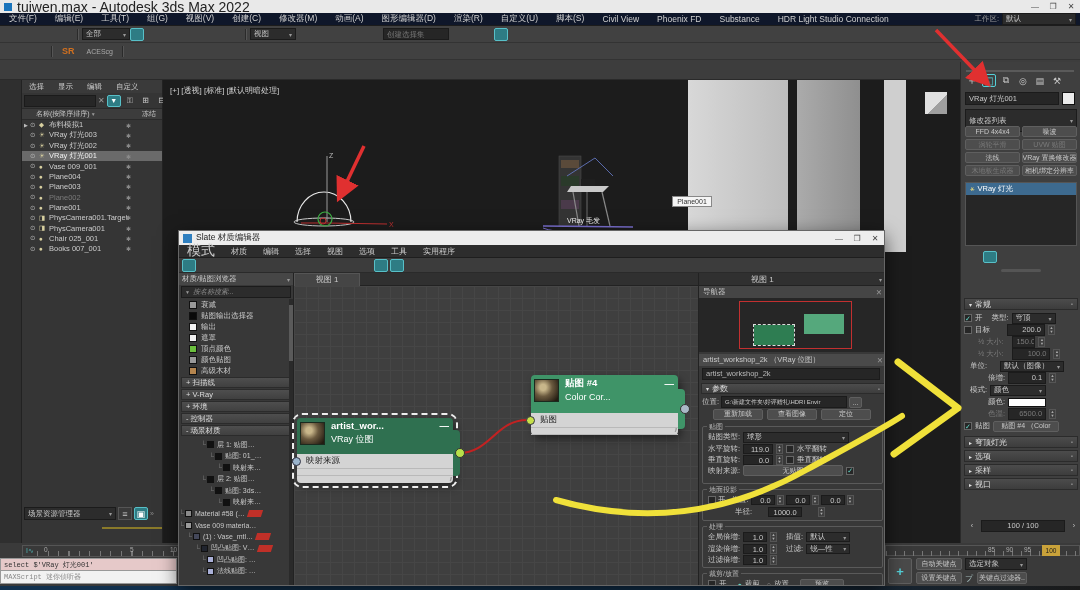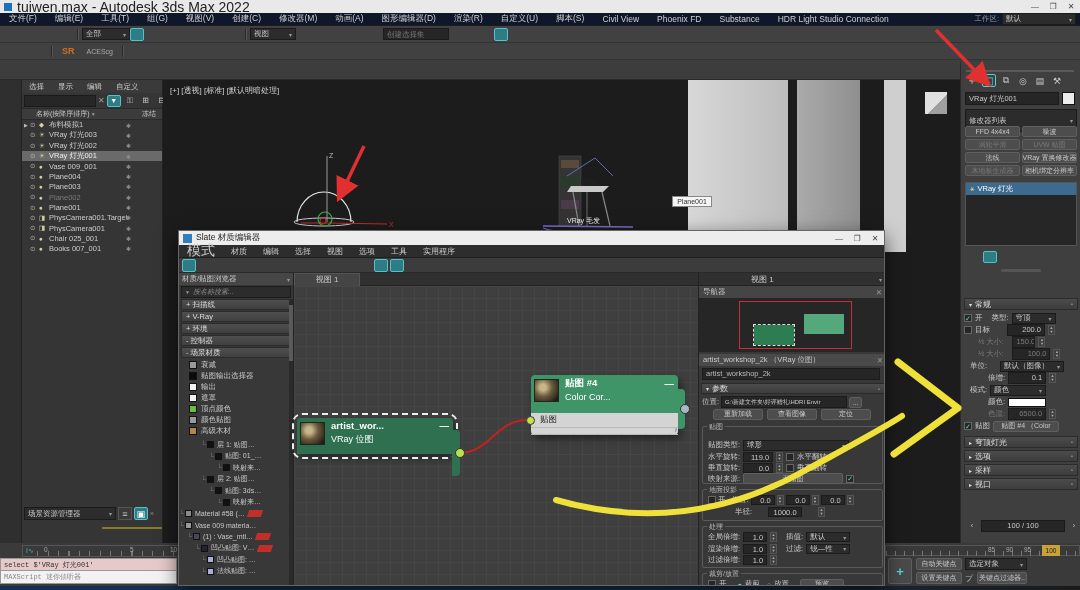--- a/index.html
+++ b/index.html
@@ -634,38 +634,20 @@
   <div class="r" style="left:0;top:42px;width:115px;height:314px;background:#383838;border-right:1px solid #222">
     <div class="dd" style="height:12px;background:#464646;border:none;font-size:7.5px">
         <span>材质/贴图浏览器</span>
       </div>
     <div class="fx" style="height:12px;background:#2c2c2c;border:1px solid #1b1b1b;margin:1px 2px;padding-left:3px">
       <span style="font-size:5px;color:#999;margin-right:3px">▼</span>
       <span style="font-size:7px;color:#8a8a8a;font-style:italic">按名称搜索...</span>
     </div>
     <div>
 
-    <div class="gbar">
-          <span>+ 扫描线</span>
-        </div>
-        <div class="gbar">
-          <span>+ V-Ray</span>
-        </div>
-        <div class="gbar">
-          <span>+ 环境</span>
-        </div>
-        <div class="gbar">
-          <span>- 控制器</span>
-        </div>
-        <div class="gbar">
-          <span>- 场景材质</span>
-        </div>
-      </div>
-    <div>
-
     <div class="bitem">
         <span class="sw" style="background: rgb(154, 154, 154);"></span>
         <span>衰减</span>
       </div>
         <div class="bitem">
         <span class="sw" style="background: rgb(10, 10, 10);"></span>
         <span>贴图输出选择器</span>
       </div>
         <div class="bitem">
         <span class="sw" style="background: rgb(242, 242, 242);"></span>
@@ -680,20 +662,38 @@
         <span>顶点颜色</span>
       </div>
         <div class="bitem">
         <span class="sw" style="background: rgb(154, 154, 154);"></span>
         <span>颜色贴图</span>
       </div>
         <div class="bitem">
         <span class="sw" style="background: rgb(181, 133, 78);"></span>
         <span>高级木材</span>
       </div>
+      </div>
+    <div>
+
+    <div class="gbar">
+          <span>+ 扫描线</span>
+        </div>
+        <div class="gbar">
+          <span>+ V-Ray</span>
+        </div>
+        <div class="gbar">
+          <span>+ 环境</span>
+        </div>
+        <div class="gbar">
+          <span>- 控制器</span>
+        </div>
+        <div class="gbar">
+          <span>- 场景材质</span>
+        </div>
       </div>
     <div style="margin-top:3px">
 
     <div class="tree-row i3">
         <span style="color:#777;margin-right:1px">└</span>
         <span class="sw" style="background: rgb(17, 17, 17);"></span>
         <span>层 1: 贴图…</span>
 
       </div>
         <div class="tree-row i4">
@@ -803,20 +803,30 @@
         <div class="outtab" style="right:-7px;top:12px;height:46px;background:#2f7050"></div>
         <div class="outdot" style="right:-12px;top:30px;background:#b8e04a"></div>
         <div class="hd" style="background:#2f7050;height:36px">
           <div class="thumb"></div>
           <div class="t1">
               <span>artist_wor...</span>
               <span class="min">—</span>
             </div>
           <div class="t2">VRay 位图</div>
         </div>
+        <div class="bd">
+          <div class="slotrow" style="position:relative">
+            <span class="slotL" style="background:#9ab4cc"></span>
+            <span>映射来源</span>
+          </div>
+          <div class="strip"></div>
+          <div class="strip" style="border-bottom:none">
+              <span class="hatch">///</span>
+            </div>
+        </div>
       </div>
     </div>
   </div>
 
   <div class="r" style="left:519px;top:42px;width:188px;height:314px;background:#383838;border-left:1px solid #222">
     <div class="fx" style="height:13px;background:#303030;border-bottom:1px solid #222;font-size:8px">
       <span style="margin-left:52px">视图 1</span>
       <span style="margin-left:auto;margin-right:4px;font-size:6px;color:#999">▾</span>
     </div>
     <div class="fx" style="height:12px;background:#454545;font-size:7.5px;padding:0 4px">
@@ -853,21 +863,21 @@
           </div>
         <div class="btn" style="width:50px">
             <span>查看图像</span>
           </div>
         <div class="btn" style="width:50px">
             <span>定位</span>
           </div>
       </div>
       <div class="grp" style="left:3px;top:30px;width:181px;height:58px">
         <span class="cap">贴图</span>
-        <div class="fx" style="height:12px;margin-top:12px;gap:3px;padding-left:5px">
+        <div class="fx" style="height:12px;margin-top:4px;gap:3px;padding-left:5px">
           <span class="lbl">贴图类型:</span>
           <div class="dd" style="width:106px;height:11px">
               <span>球形</span>
             </div>
         </div>
         <div class="fx" style="height:11px;gap:3px;padding-left:5px">
           <span class="lbl">水平旋转:</span>
           <div class="fld" style="width:30px;height:10px;text-align:right">119.0</div>
             <span class="spin"></span>
           <span class="cb"></span>

